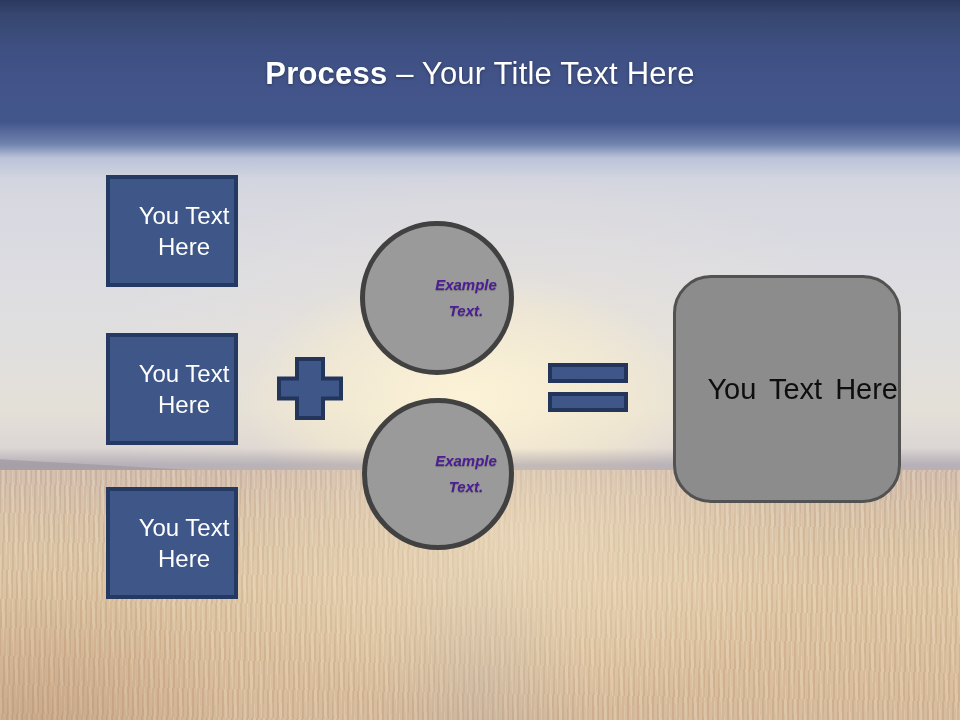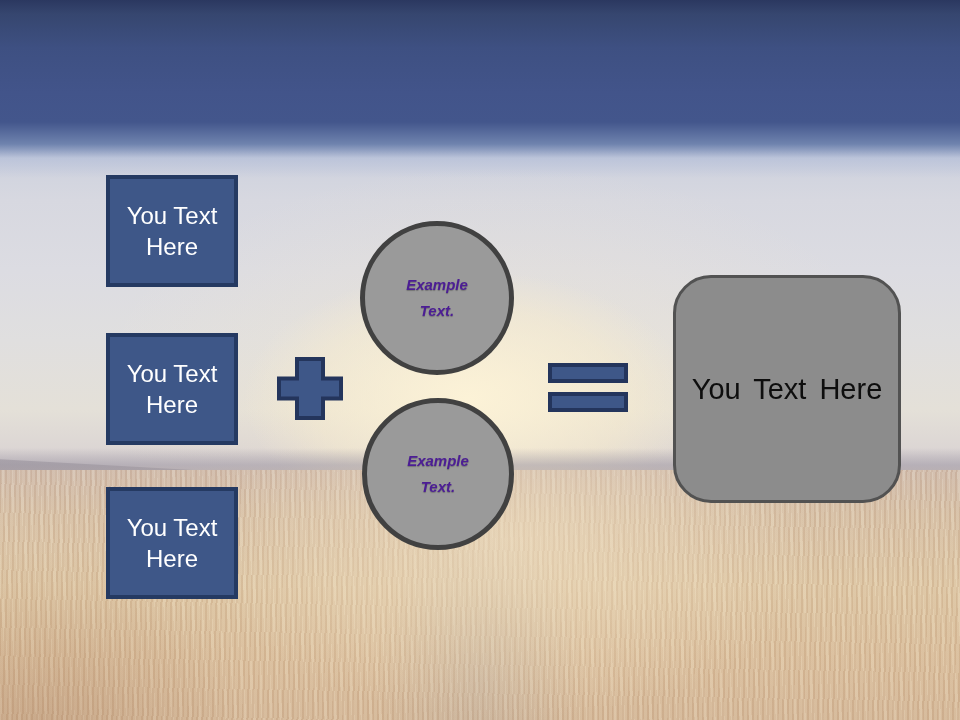--- a/index.html
+++ b/index.html
@@ -48,21 +48,21 @@
       #2B3860 0px,#36466F 14px,#3E5082 48px,#42548A 92px,#43568C 122px,
       #6F83AE 144px, rgba(173,185,214,.55) 158px, rgba(210,216,229,0) 178px);
   }
   .title{
     position:absolute;left:0;right:0;top:56px;text-align:center;
     color:#FFFFFF;font-size:31px;letter-spacing:.2px;
     text-shadow:0 1px 3px rgba(0,0,0,.35);
   }
   .title .bold{font-weight:700;}
   
-  .shape{position:absolute;display:flex;align-items:center;justify-content:center;
+  .shape{position:absolute;display:flex;align-items:center;justify-content:flex-end;
     text-align:center;box-sizing:border-box;z-index:5;}
   .blue-box{
     left:106px;width:132px;height:112px;
     background:#3E5788;border:4px solid #253A62;
     color:#FFFFFF;font-size:24px;line-height:31px;
   }
   .blue-box .lbl{width:100px;}
   .box-1{top:175px;} .box-2{top:333px;} .box-3{top:487px;}
   .circle{
     background:#9A9A9A;border:5px solid #414141;border-radius:50%;
@@ -86,20 +86,23 @@
 
 <div class="slide">
 
   <div class="bg-sky"></div>
   <div class="bg-sun"></div>
   <div class="bg-horizon"></div>
   <div class="bg-hill-left"></div>
   <div class="bg-field"></div>
 
   <div class="header-band"></div>
+  <div class="title">
+    <span class="bold">Process</span><span> – Your Title Text Here</span>
+  </div>
 
   <div class="shape blue-box box-1">
     <span class="lbl">You Text Here</span>
   </div>
   <div class="shape blue-box box-2">
     <span class="lbl">You Text Here</span>
   </div>
   <div class="shape blue-box box-3">
     <span class="lbl">You Text Here</span>
   </div>

